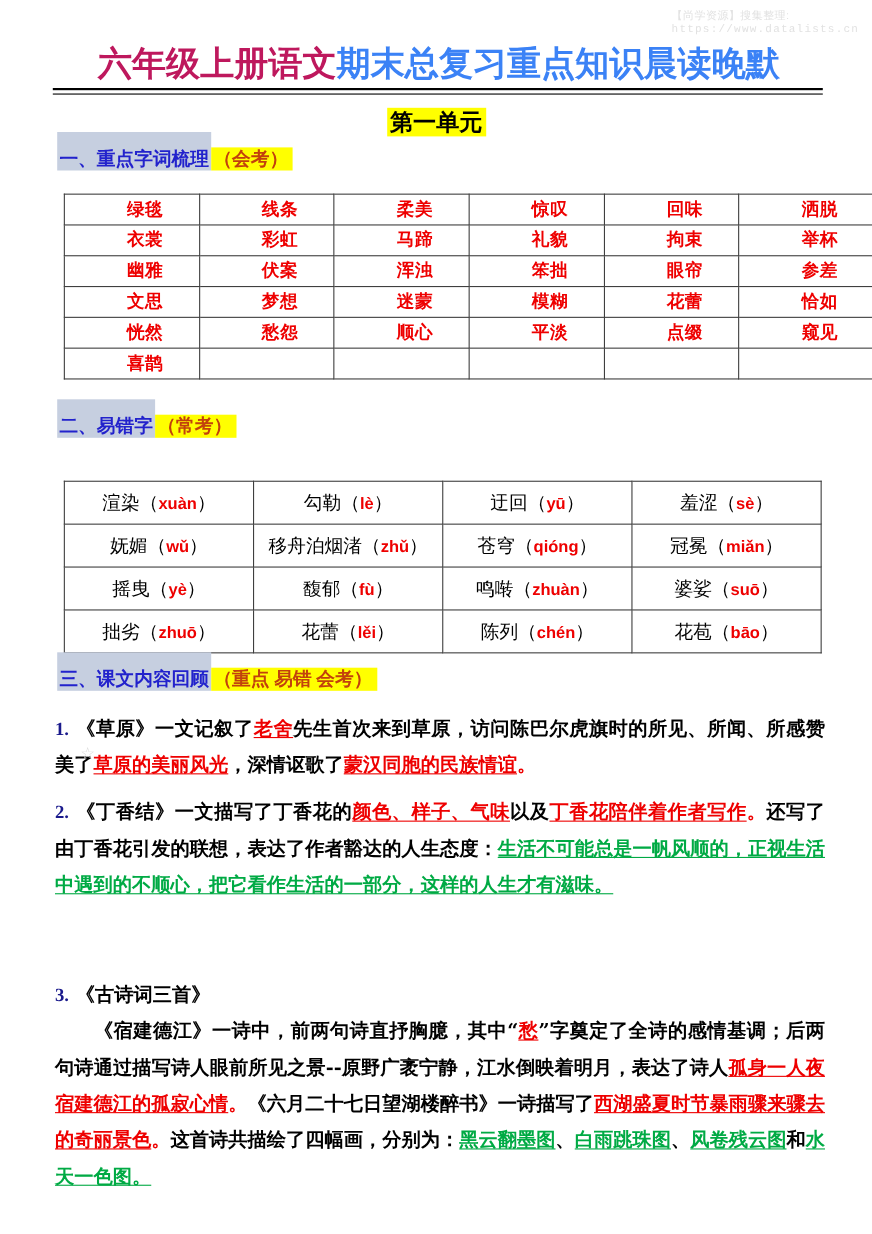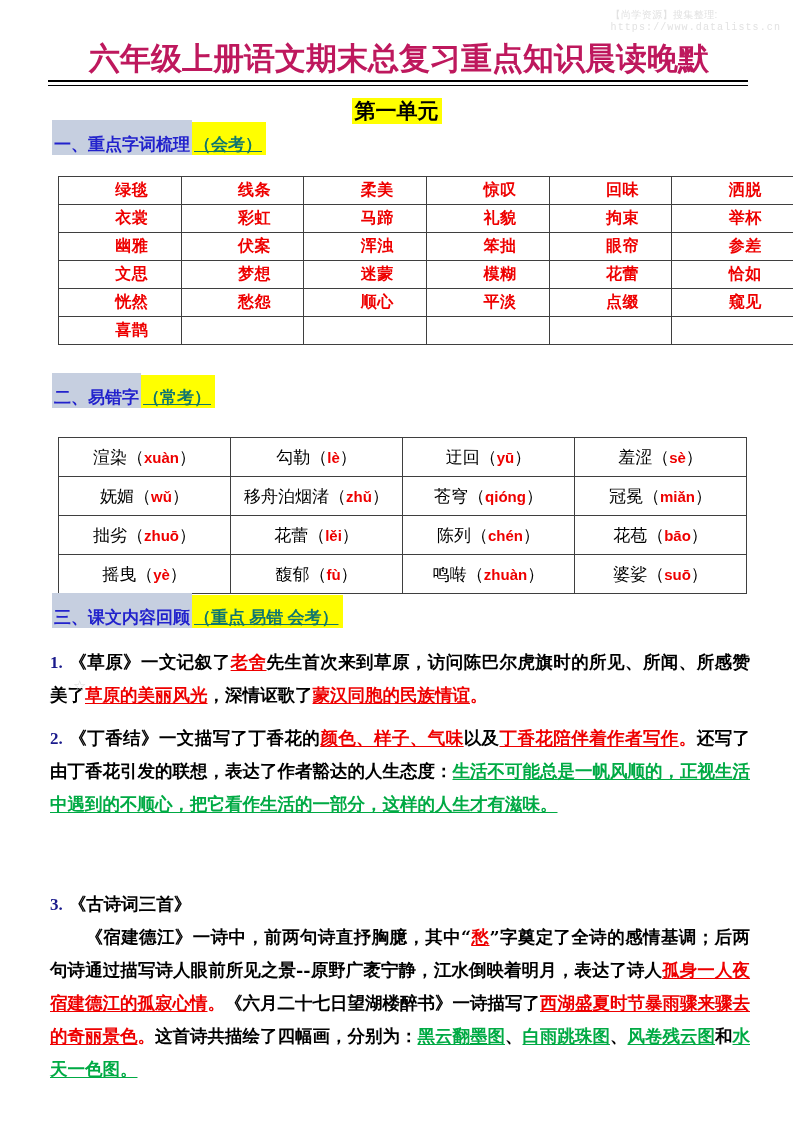--- a/index.html
+++ b/index.html
@@ -48,21 +48,21 @@
     width: 706px;
     text-align: center;
     font-family: "DejaVu Serif", "Liberation Serif", serif;
     font-size: 31px;
     font-weight: bold;
     line-height: 40px;
     white-space: nowrap;
     letter-spacing: 0px;
   }
   .doc-title .t-black { color: #be185d; }
-  .doc-title .t-red   { color: #be185d; }
+  .doc-title .t-red   { color: #3b82f6; }
   .title-rule-1 {
     position: absolute;
     left: 48px;
     top: 80px;
     width: 700px;
     height: 2px;
     background: #000000;
   }
   .title-rule-2 {
     position: absolute;
@@ -98,27 +98,26 @@
     font-weight: bold;
     line-height: 24px;
     white-space: nowrap;
   }
   .sec-heading .sh-main {
     color: #2222cc;
     background: #c6cfe0;
     padding: 15px 2px 1px 2px;
   }
   .sec-heading .sh-tag {
-    color: #0f766e;
+    color: #c2410c;
     background: #ffff00;
-    padding: 13px 4px 1px 2px;
-    text-decoration: underline;
+    padding: 1px 4px 1px 2px;
   }
   #sec1 { top: 133px; }
-  #sec2 { top: 386px; text-align: center; }
+  #sec2 { top: 376px; text-align: center; }
   #sec3 { top: 606px; }
 
   
   table.grid {
     position: absolute;
     border-collapse: collapse;
     table-layout: fixed;
   }
   table.grid td {
     border: 1px solid #3f3f3f;
@@ -308,31 +307,31 @@
           <td><span>迂回</span>（<span class="py">yū</span>）</td>
           <td><span>羞涩</span>（<span class="py">sè</span>）</td>
         </tr>
         <tr>
           <td><span>妩媚</span>（<span class="py">wǔ</span>）</td>
           <td><span>移舟泊烟渚</span>（<span class="py">zhǔ</span>）</td>
           <td><span>苍穹</span>（<span class="py">qióng</span>）</td>
           <td><span>冠冕</span>（<span class="py">miǎn</span>）</td>
         </tr>
         <tr>
+          <td><span>摇曳</span>（<span class="py">yè</span>）</td>
+          <td><span>馥郁</span>（<span class="py">fù</span>）</td>
+          <td><span>鸣啭</span>（<span class="py">zhuàn</span>）</td>
+          <td><span>婆娑</span>（<span class="py">suō</span>）</td>
+        </tr>
+        <tr>
           <td><span>拙劣</span>（<span class="py">zhuō</span>）</td>
           <td><span>花蕾</span>（<span class="py">lěi</span>）</td>
           <td><span>陈列</span>（<span class="py">chén</span>）</td>
           <td><span>花苞</span>（<span class="py">bāo</span>）</td>
         </tr>
-        <tr>
-          <td><span>摇曳</span>（<span class="py">yè</span>）</td>
-          <td><span>馥郁</span>（<span class="py">fù</span>）</td>
-          <td><span>鸣啭</span>（<span class="py">zhuàn</span>）</td>
-          <td><span>婆娑</span>（<span class="py">suō</span>）</td>
-        </tr>
       </tbody>
   </table>
 
   <div class="sec-heading" id="sec3"><span class="sh-main">三、课文内容回顾</span><span class="sh-tag">（重点 易错 会考）</span></div>
 
   <div class="body-block" id="para1"><span class="num">1.</span> <span>《草原》一文记叙了</span><span class="red-u">老舍</span><span>先生首次来到草原，访问陈巴尔虎旗时的所见、所闻、所感赞美了</span><span class="red-u">草原的美丽风光</span><span>，深情讴歌了</span><span class="red-u">蒙汉同胞的民族情谊</span><span class="red-plain">。</span></div>
   <div class="star-mark">☆</div>
   <div class="body-block" id="para2"><span class="num">2.</span> <span>《丁香结》一文描写了丁香花的</span><span class="red-u">颜色、样子、气味</span><span>以及</span><span class="red-u">丁香花陪伴着作者写作</span><span class="red-plain">。</span><span>还写了由丁香花引发的联想，表达了作者豁达的人生态度：</span><span class="green-u">生活不可能总是一帆风顺的，正视生活中遇到的不顺心，把它看作生活的一部分，这样的人生才有滋味。</span></div>
   <div class="body-block" id="para3"><span class="num">3.</span> <span>《古诗词三首》</span><br><span class="indent2"></span><span>《宿建德江》一诗中，前两句诗直抒胸臆，其中“</span><span class="red-u">愁</span><span>”字奠定了全诗的感情基调；后两句诗通过描写诗人眼前所见之景--原野广袤宁静，江水倒映着明月，表达了诗人</span><span class="red-u">孤身一人夜宿建德江的孤寂心情</span><span class="red-plain">。</span><span>《六月二十七日望湖楼醉书》一诗描写了</span><span class="red-u">西湖盛夏时节暴雨骤来骤去的奇丽景色</span><span class="red-plain">。</span><span>这首诗共描绘了四幅画，分别为：</span><span class="green-u">黑云翻墨图</span><span>、</span><span class="green-u">白雨跳珠图</span><span>、</span><span class="green-u">风卷残云图</span><span>和</span><span class="green-u">水天一色图。</span></div>
 

